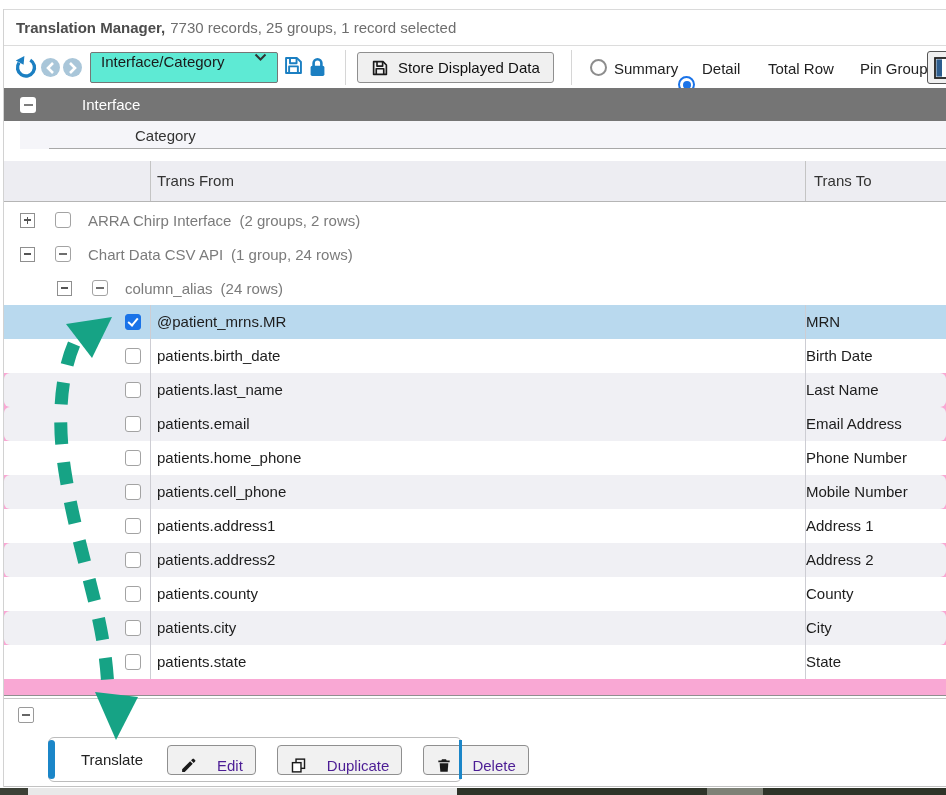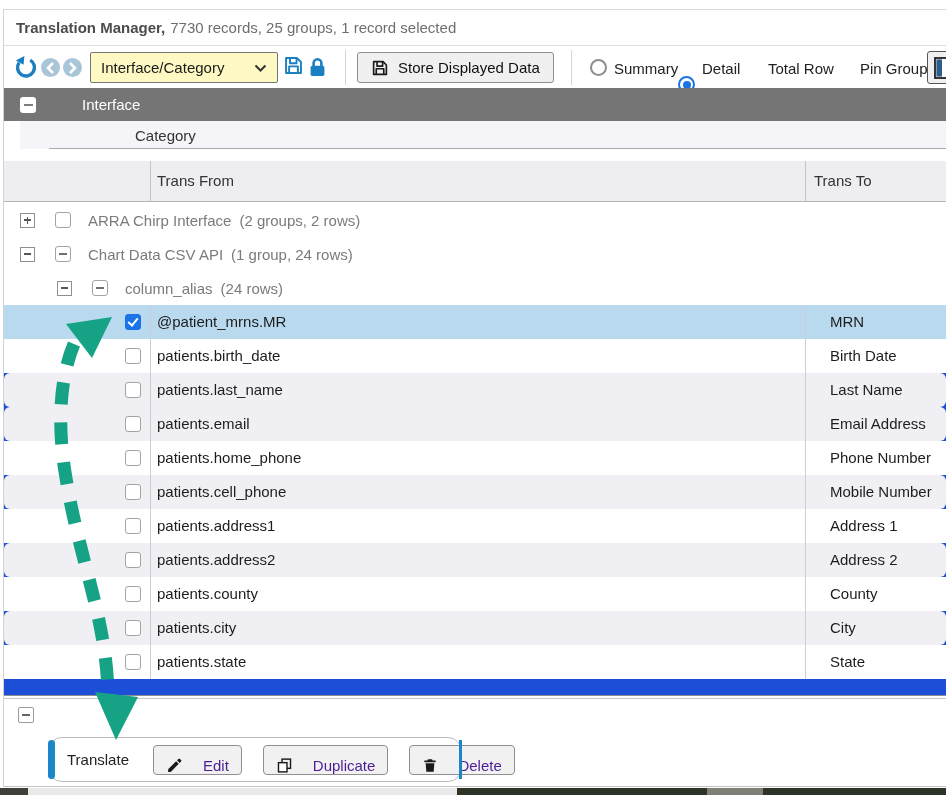--- a/index.html
+++ b/index.html
@@ -21,22 +21,22 @@
   .title-bold { font-weight:bold; color:#4c4c4c; margin-right:5px; }
   .title-rest { color:#6e6e6e; }
 
   
   .toolbar { left:4px; top:45px; right:0; height:43px; border-top:1px solid #dcdcdc; background:#fff; }
   .tb { position:absolute; }
   .tb-undo { left:10px; top:9px; width:24px; height:24px; }
   .nav-circle { width:19px; height:19px; border-radius:50%; background:#a9c6d9; display:flex; align-items:center; justify-content:center; }
   .tb-back { left:37px; top:12px; }
   .tb-fwd  { left:59px; top:12px; }
-  .dropdown { left:86px; top:6px; width:188px; height:31px; border:1px solid #767676; border-radius:2px; background:#fef9c3;
-              display:flex; align-items:center; padding:0 10px; justify-content:space-between; }
+  .dropdown { left:86px; top:6px; width:188px; height:31px; border:1px solid #767676; border-radius:2px; background:#5eead4;
+              display:flex; padding:0 10px; justify-content:space-between; }
   .tb-save { left:279px; top:9px; }
   .tb-lock { left:304px; top:10px; }
   .tb-sep1 { left:341px; top:4px; width:1px; height:35px; background:#d6d6d6; }
   .store-btn { left:353px; top:6px; height:31px; display:inline-flex; align-items:center; gap:9px; padding:0 13px;
                background:#f0f0f0; border:1px solid #8f8f8f; border-radius:3px; font-size:15px; color:#111; }
   .tb-sep2 { left:567px; top:4px; width:1px; height:35px; background:#d6d6d6; }
   .radio { width:17px; height:17px; border:2px solid #8d8d8d; border-radius:50%; background:#fff; position:relative; }
   .radio.on { border-color:#1a73e8; }
   .radio.on::after { content:""; position:absolute; left:2.5px; top:2.5px; width:8px; height:8px; border-radius:50%; background:#1a73e8; }
   .tb-radio-summary { left:586px; top:13px; }
@@ -68,47 +68,47 @@
   .hdr-interface-label { color:#fff; margin-left:46px;text-align:center; }
   .hdr-category { left:20px; top:121px; right:0; height:28px; background:#f5f5f9; display:flex; align-items:center; }
   .hdr-category::after { content:""; position:absolute; left:29px; right:0; bottom:0; height:1px; background:#a8a8a8; }
   .hdr-category-label { color:#333; margin-left:115px; }
   .hdr-cols { left:4px; top:161px; right:0; height:41px; background:#ededf2; display:flex; border-bottom:1px solid #b5b5b5; }
   .hc1 { width:146px; }
   .hc2 { width:655px; border-left:1px solid #c4c4c4; padding-left:6px; line-height:39px; color:#333; }
   .hc3 { flex:1; border-left:1px solid #c4c4c4; padding-left:8px; line-height:39px; color:#333; }
 
   
-  .grid-body { left:4px; top:203px; right:0; height:492px; overflow:hidden; background:#1d4ed8; }
+  .grid-body { left:4px; top:203px; right:0; height:492px; overflow:hidden; background:#f9a8d4; }
   .grid-bottom-line { left:4px; top:695px; right:0; height:1px; background:#8f8f8f; z-index:5; }
 
   .grow { height:34px; display:flex; align-items:center; background:#fff; color:#7b7b7b; }
   .grow .expander { margin-left:16px; }
   .grow.lvl2 .expander { margin-left:53px; }
   .grow .checkbox { margin-left:20px; }
   .grow .glabel { margin-left:17px; }
   .grow .gmeta { margin-left:8px; }
   .expander { width:15px; height:15px; border:1px solid #8f8f8f; background:#fff; position:relative; display:inline-block; flex:none; }
   .expander::before { content:""; position:absolute; left:3px; right:3px; top:50%; margin-top:-0.8px; height:1.6px; background:#555; }
   .expander.plus::after { content:""; position:absolute; top:3px; bottom:3px; left:50%; margin-left:-0.8px; width:1.6px; background:#555; }
 
   .row { height:34px; display:flex; background:#fff; }
   .row.alt { background:#f0f0f4;border-radius:6px; }
   .row.sel { background:#b9d9ee; }
   .c-check { width:146px; position:relative; }
   .c-check .checkbox { position:absolute; left:121px; top:9px; }
   .c-from { width:655px; border-left:1px solid #cdcdd3; padding-left:6px; line-height:34px; color:#1d1d1d; }
-  .c-to { flex:1; border-left:1px solid #cdcdd3; padding-left:24px; line-height:34px; color:#1d1d1d; }
+  .c-to { flex:1; border-left:1px solid #cdcdd3; padding-left:0; line-height:34px; color:#1d1d1d; }
 
   
   .panel { left:4px; top:698px; right:0; height:88px; background:#fff; border-top:1px solid #c6c6c6; }
   .panel-collapse { position:absolute; left:14px; top:8px; width:16px; height:16px; border:1px solid #9a9a9a; border-radius:2px; background:#fff; }
   .panel-collapse::before { content:""; position:absolute; left:3px; right:3px; top:50%; margin-top:-1px; height:1.8px; background:#666; }
-  .translate-box { position:absolute; left:44px; top:38px; width:414px; height:45px; border:1px solid #bcbcbc; border-radius:14px;
-                   background:#fff; display:flex; align-items:center; padding-left:18px; }
+  .translate-box { position:absolute; left:44px; top:38px; width:414px; height:45px; border:1px solid #bcbcbc; border-radius:6px;
+                   background:#fff; display:flex; align-items:center; padding-left:32px; }
   .translate-box::before { content:""; position:absolute; left:-1px; top:2px; bottom:2px; width:7px; background:#1b86c8; border-radius:4px; }
   .translate-box::after { content:""; position:absolute; right:-1px; top:2px; bottom:2px; width:3px; background:#1b86c8; }
   .translate-label { color:#222; margin-right:24px; }
   .panel-btn { height:30px; display:inline-flex; align-items:flex-end; gap:20px; padding:0 12px; background:#f1f1f1;
                border:1px solid #8f8f8f; border-radius:4px; font-size:15px; color:#4c1d95; margin-right:21px; }
   .panel-bottom-line { left:4px; top:786px; right:0; height:1px; background:#c2c2c2; }
 
   
   .footer-strip { left:0; top:788px; width:946px; height:7px; }
   .fs1 { position:absolute; left:0; top:0; width:28px; height:7px; background:#3c4036; }

